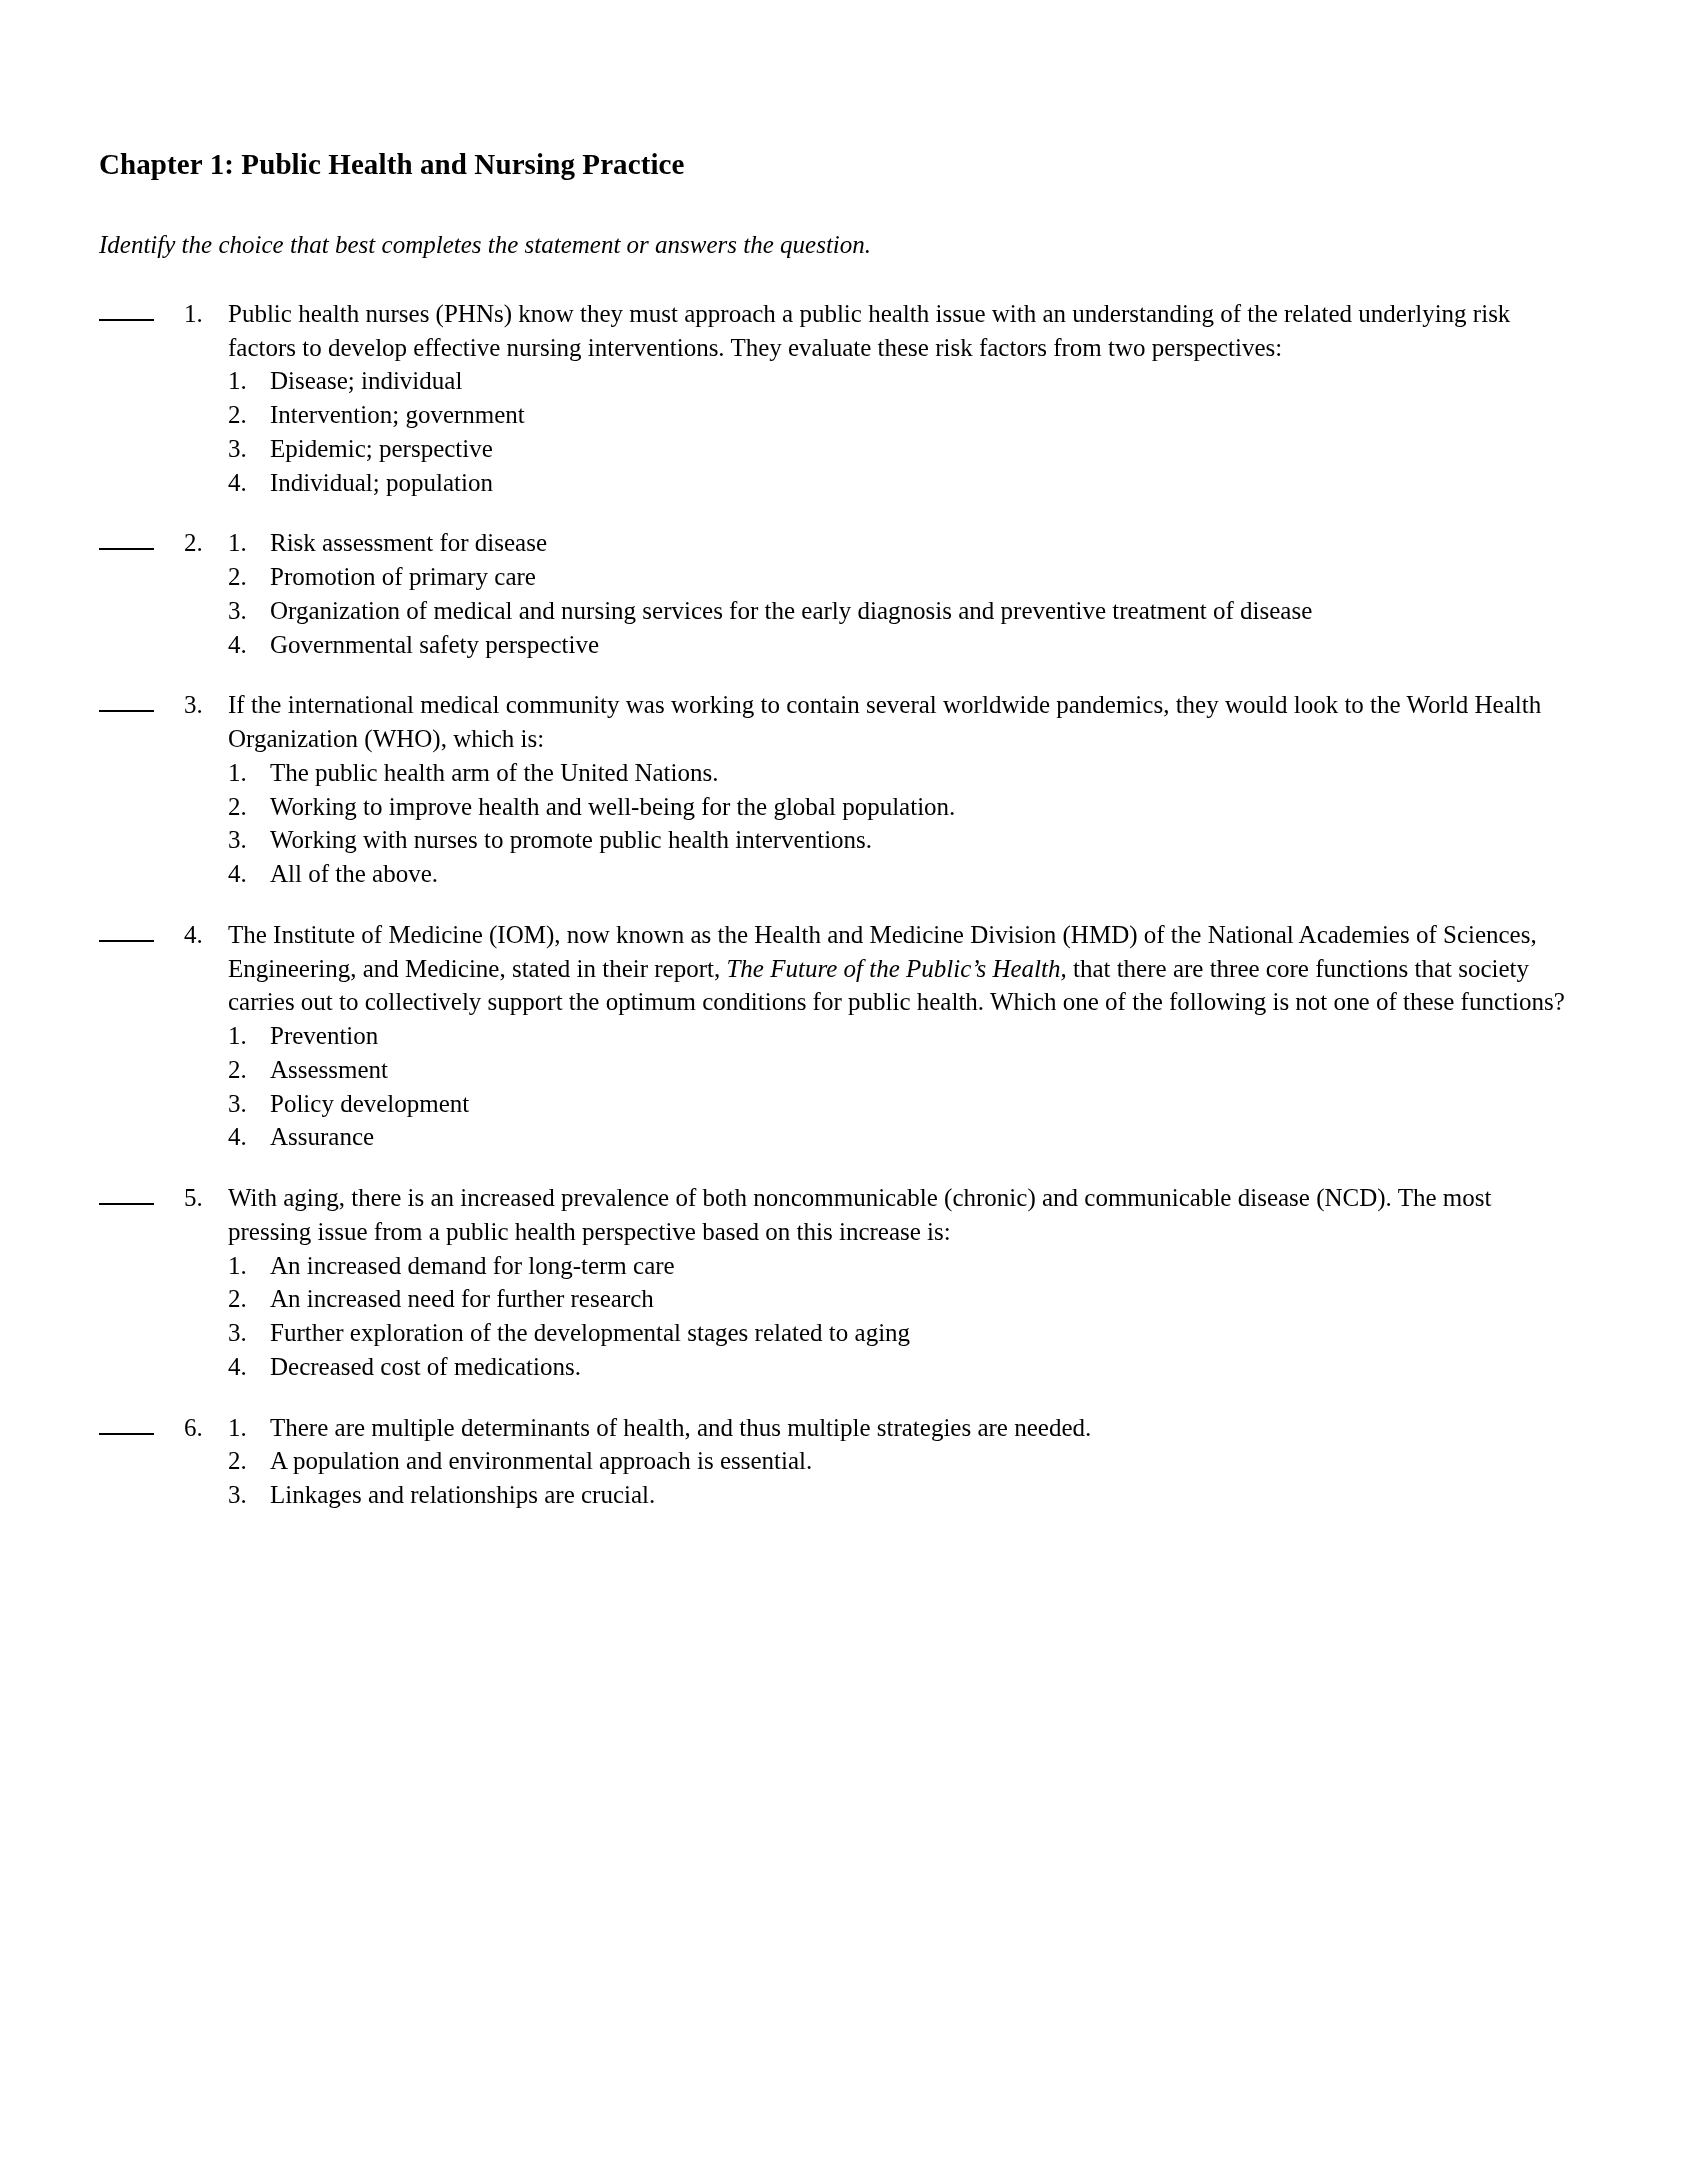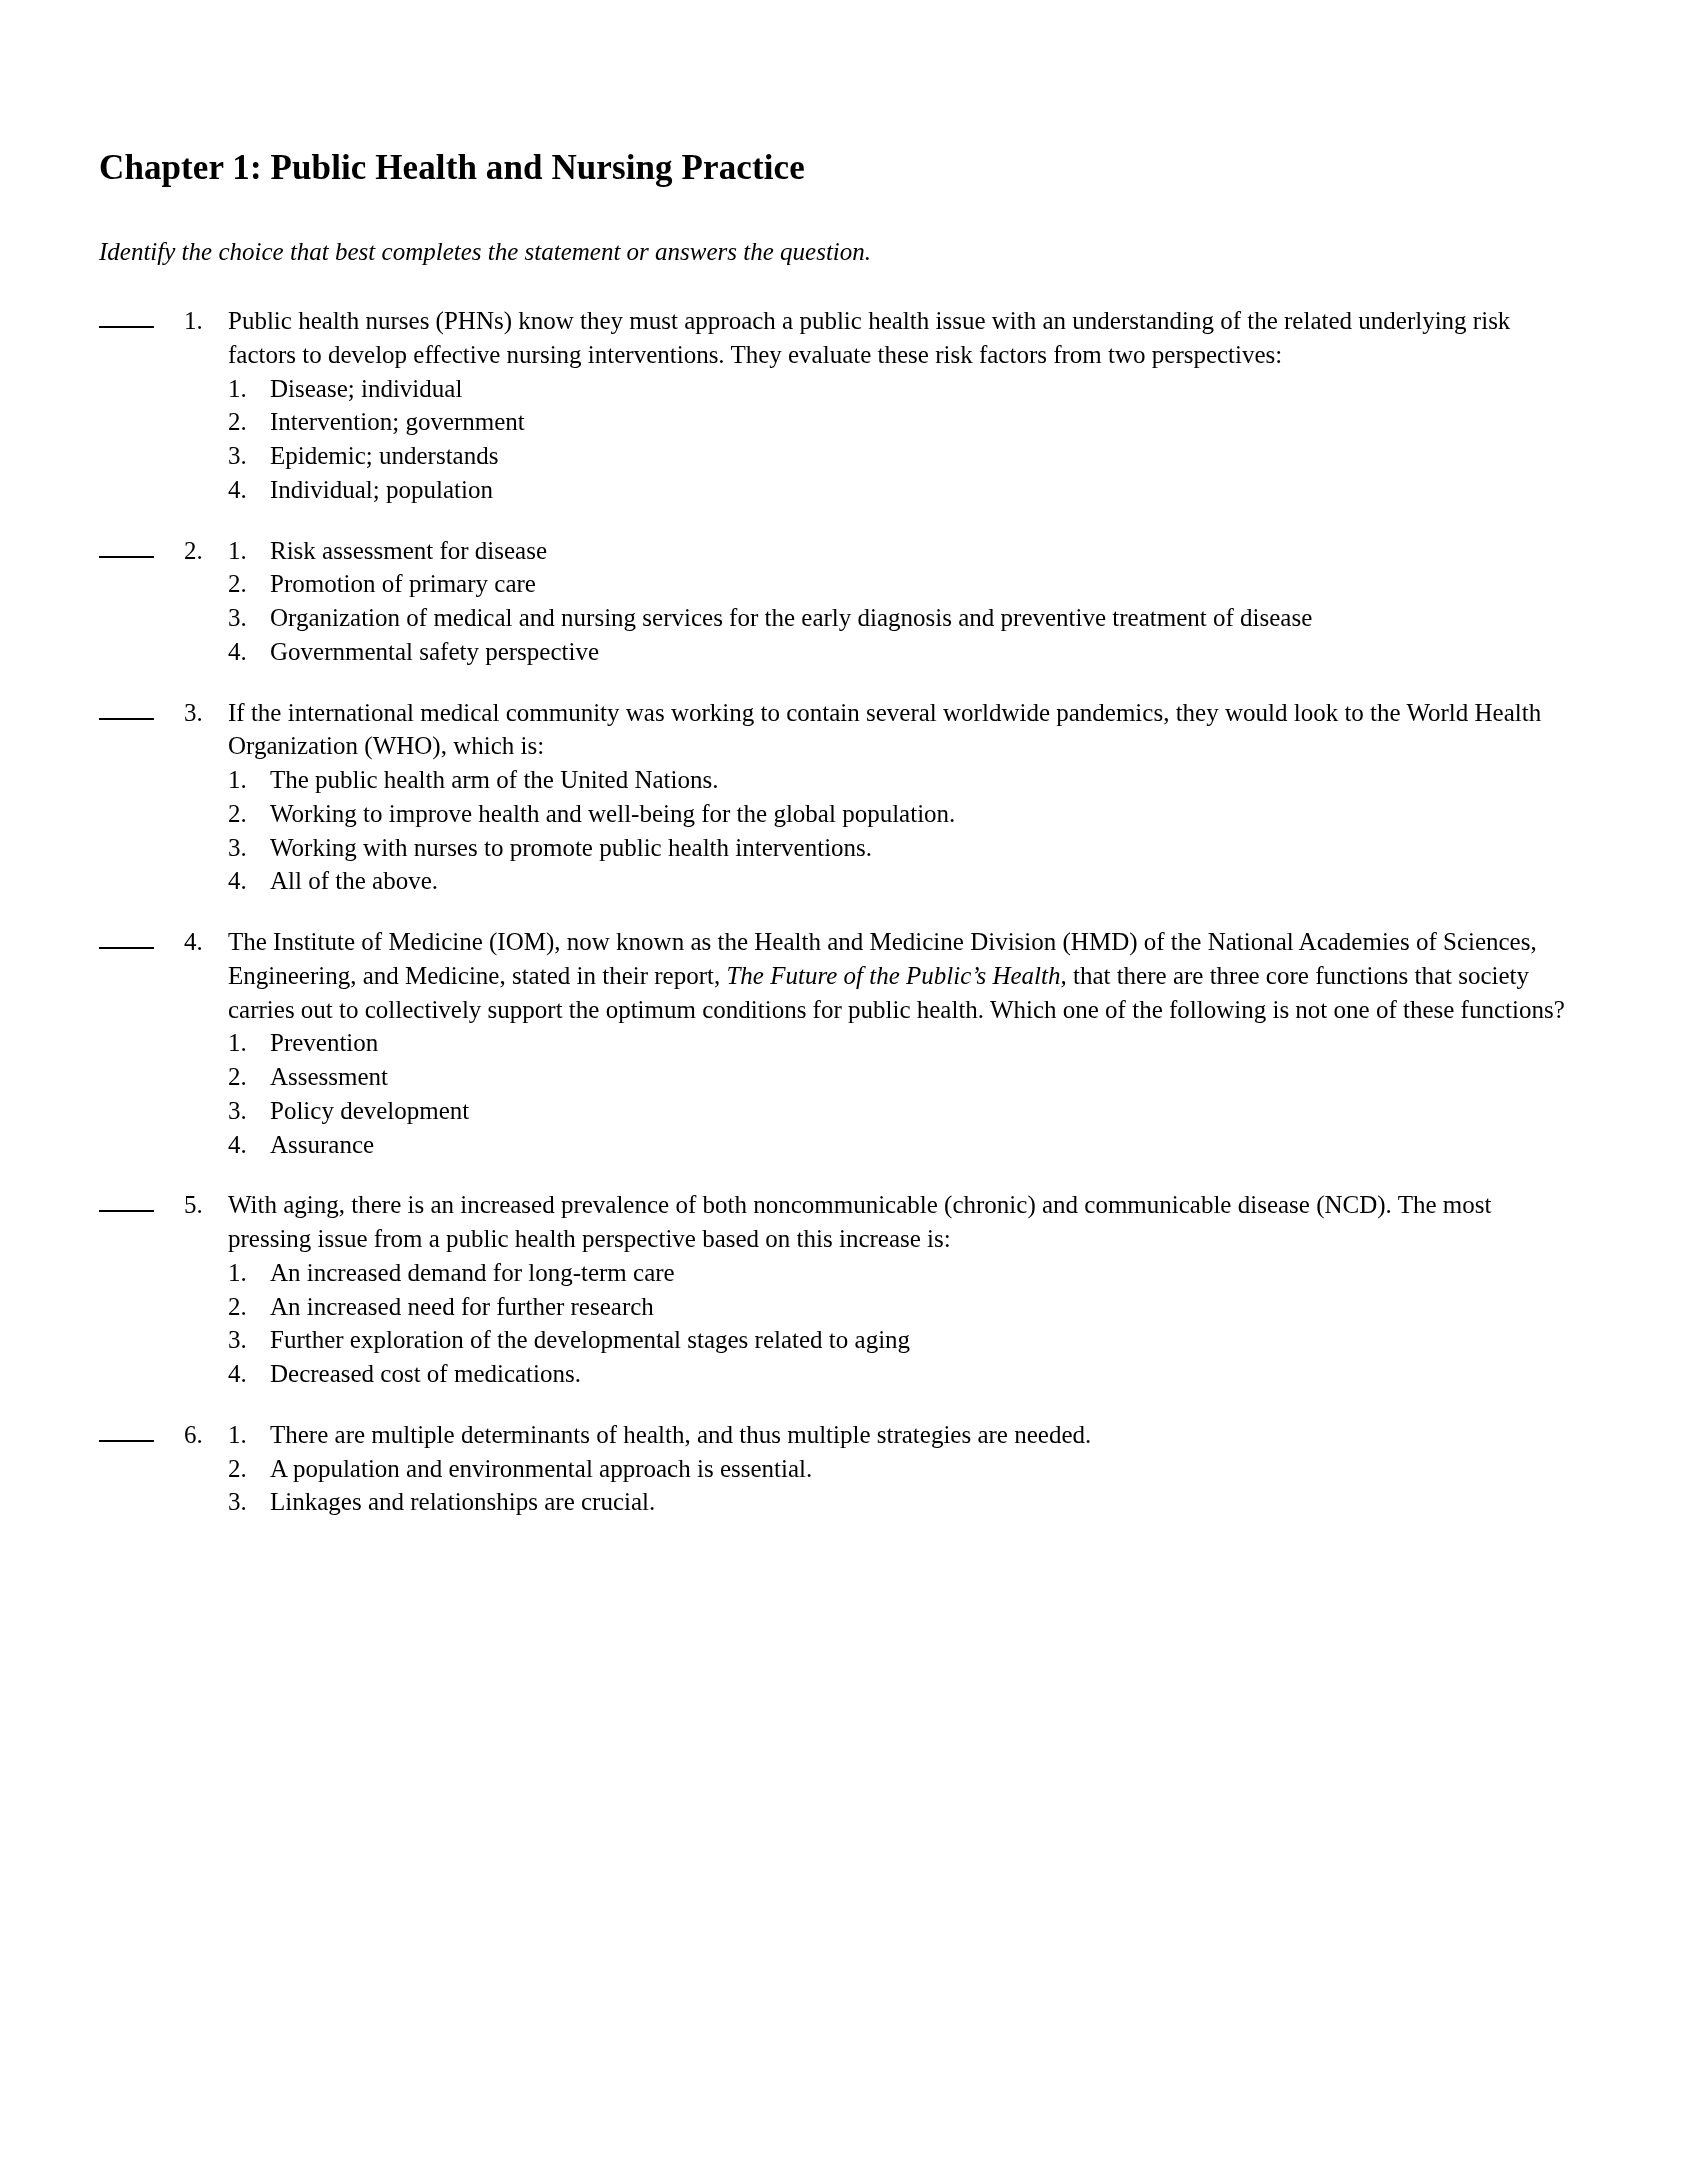--- a/index.html
+++ b/index.html
@@ -12,21 +12,21 @@
     width: 1683px;
     height: 2178px;
     background: #ffffff;
     font-family: "Liberation Serif", "DejaVu Serif", serif;
     color: #000000;
     box-sizing: border-box;
     padding: 147px 103px 0 99px;
     overflow: hidden;
   }
   .doc-title {
-    font-size: 35px;
+    font-size: 29px;
     font-weight: bold;
     letter-spacing: 0.1px;
     margin: 0 0 46px 0;
     line-height: 1.2;
   }
   .section-heading {
     font-size: 25px;
     font-weight: bold;
     margin: 0;
     line-height: 1.32;
@@ -112,21 +112,21 @@
           <li class="option">
             <span class="option-number">1.</span>
             <span class="option-text">Disease; individual</span>
           </li>
           <li class="option">
             <span class="option-number">2.</span>
             <span class="option-text">Intervention; government</span>
           </li>
           <li class="option">
             <span class="option-number">3.</span>
-            <span class="option-text">Epidemic; understands</span>
+            <span class="option-text">Epidemic; perspective</span>
           </li>
           <li class="option">
             <span class="option-number">4.</span>
             <span class="option-text">Individual; population</span>
           </li>
         </ul>
       </div>
     </div>
 
     <div class="question">

